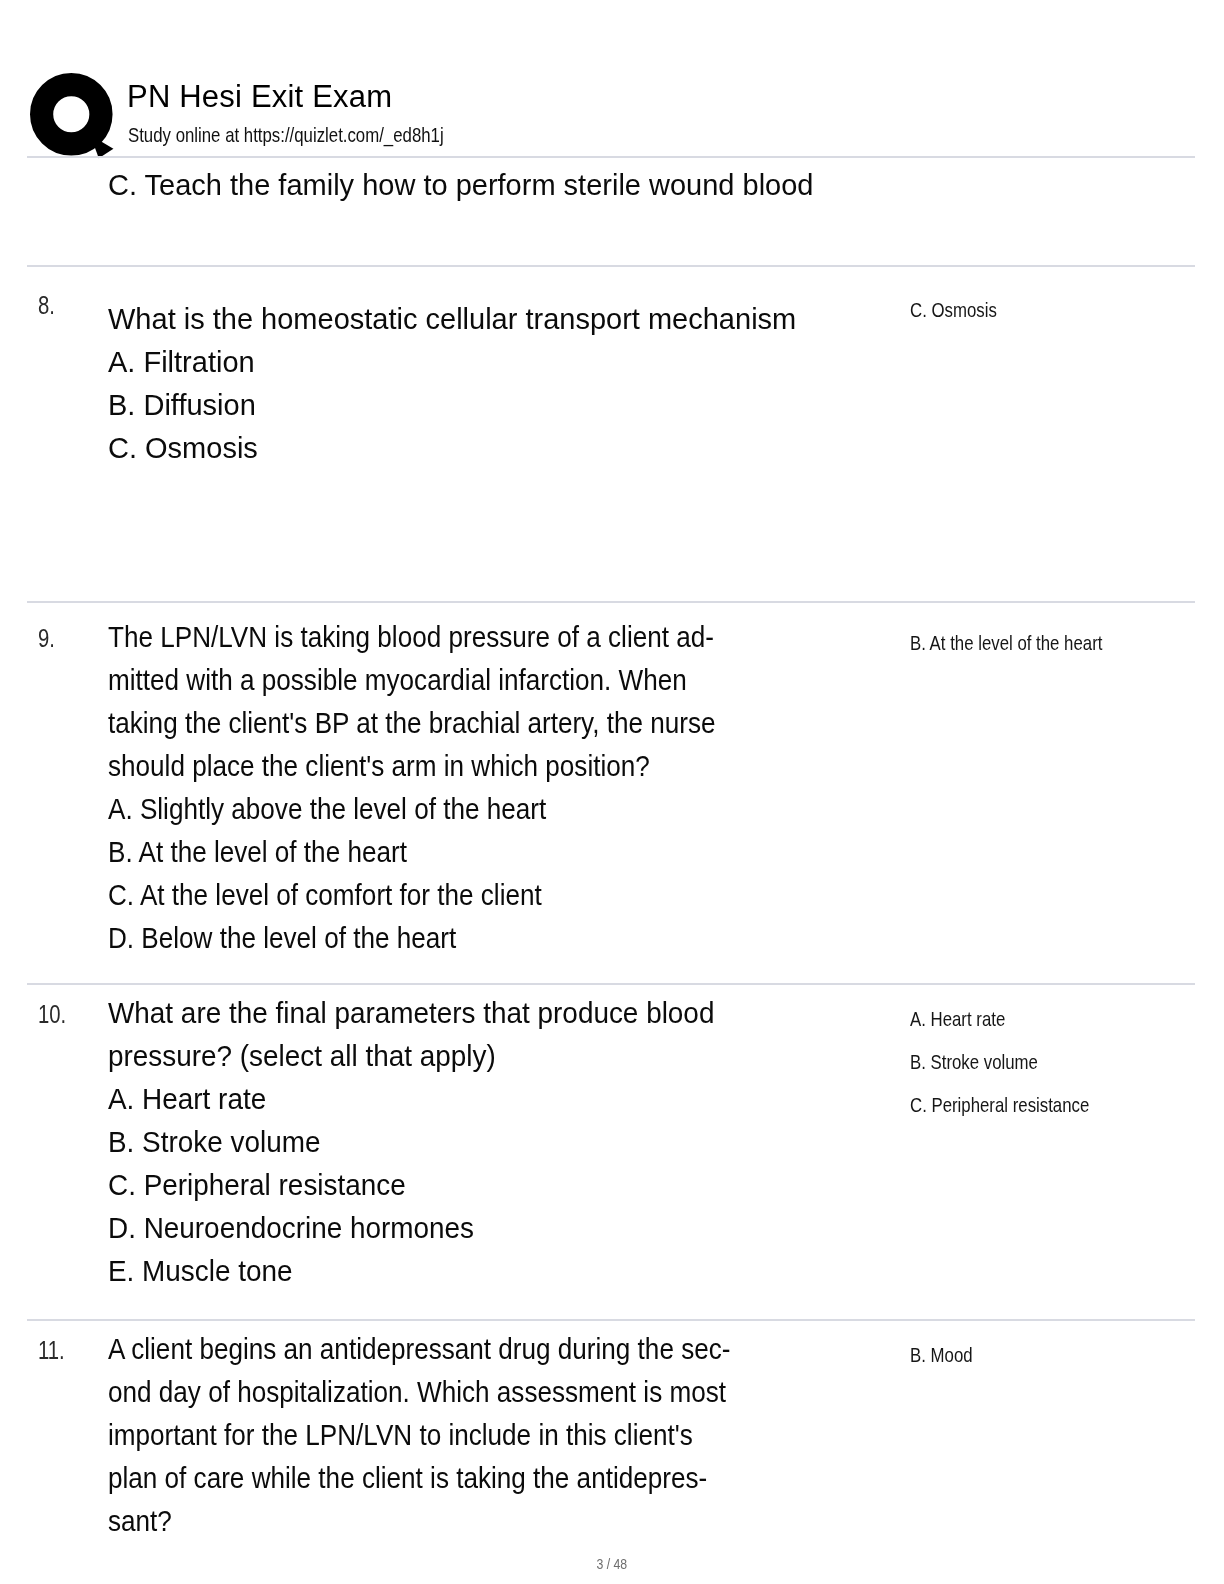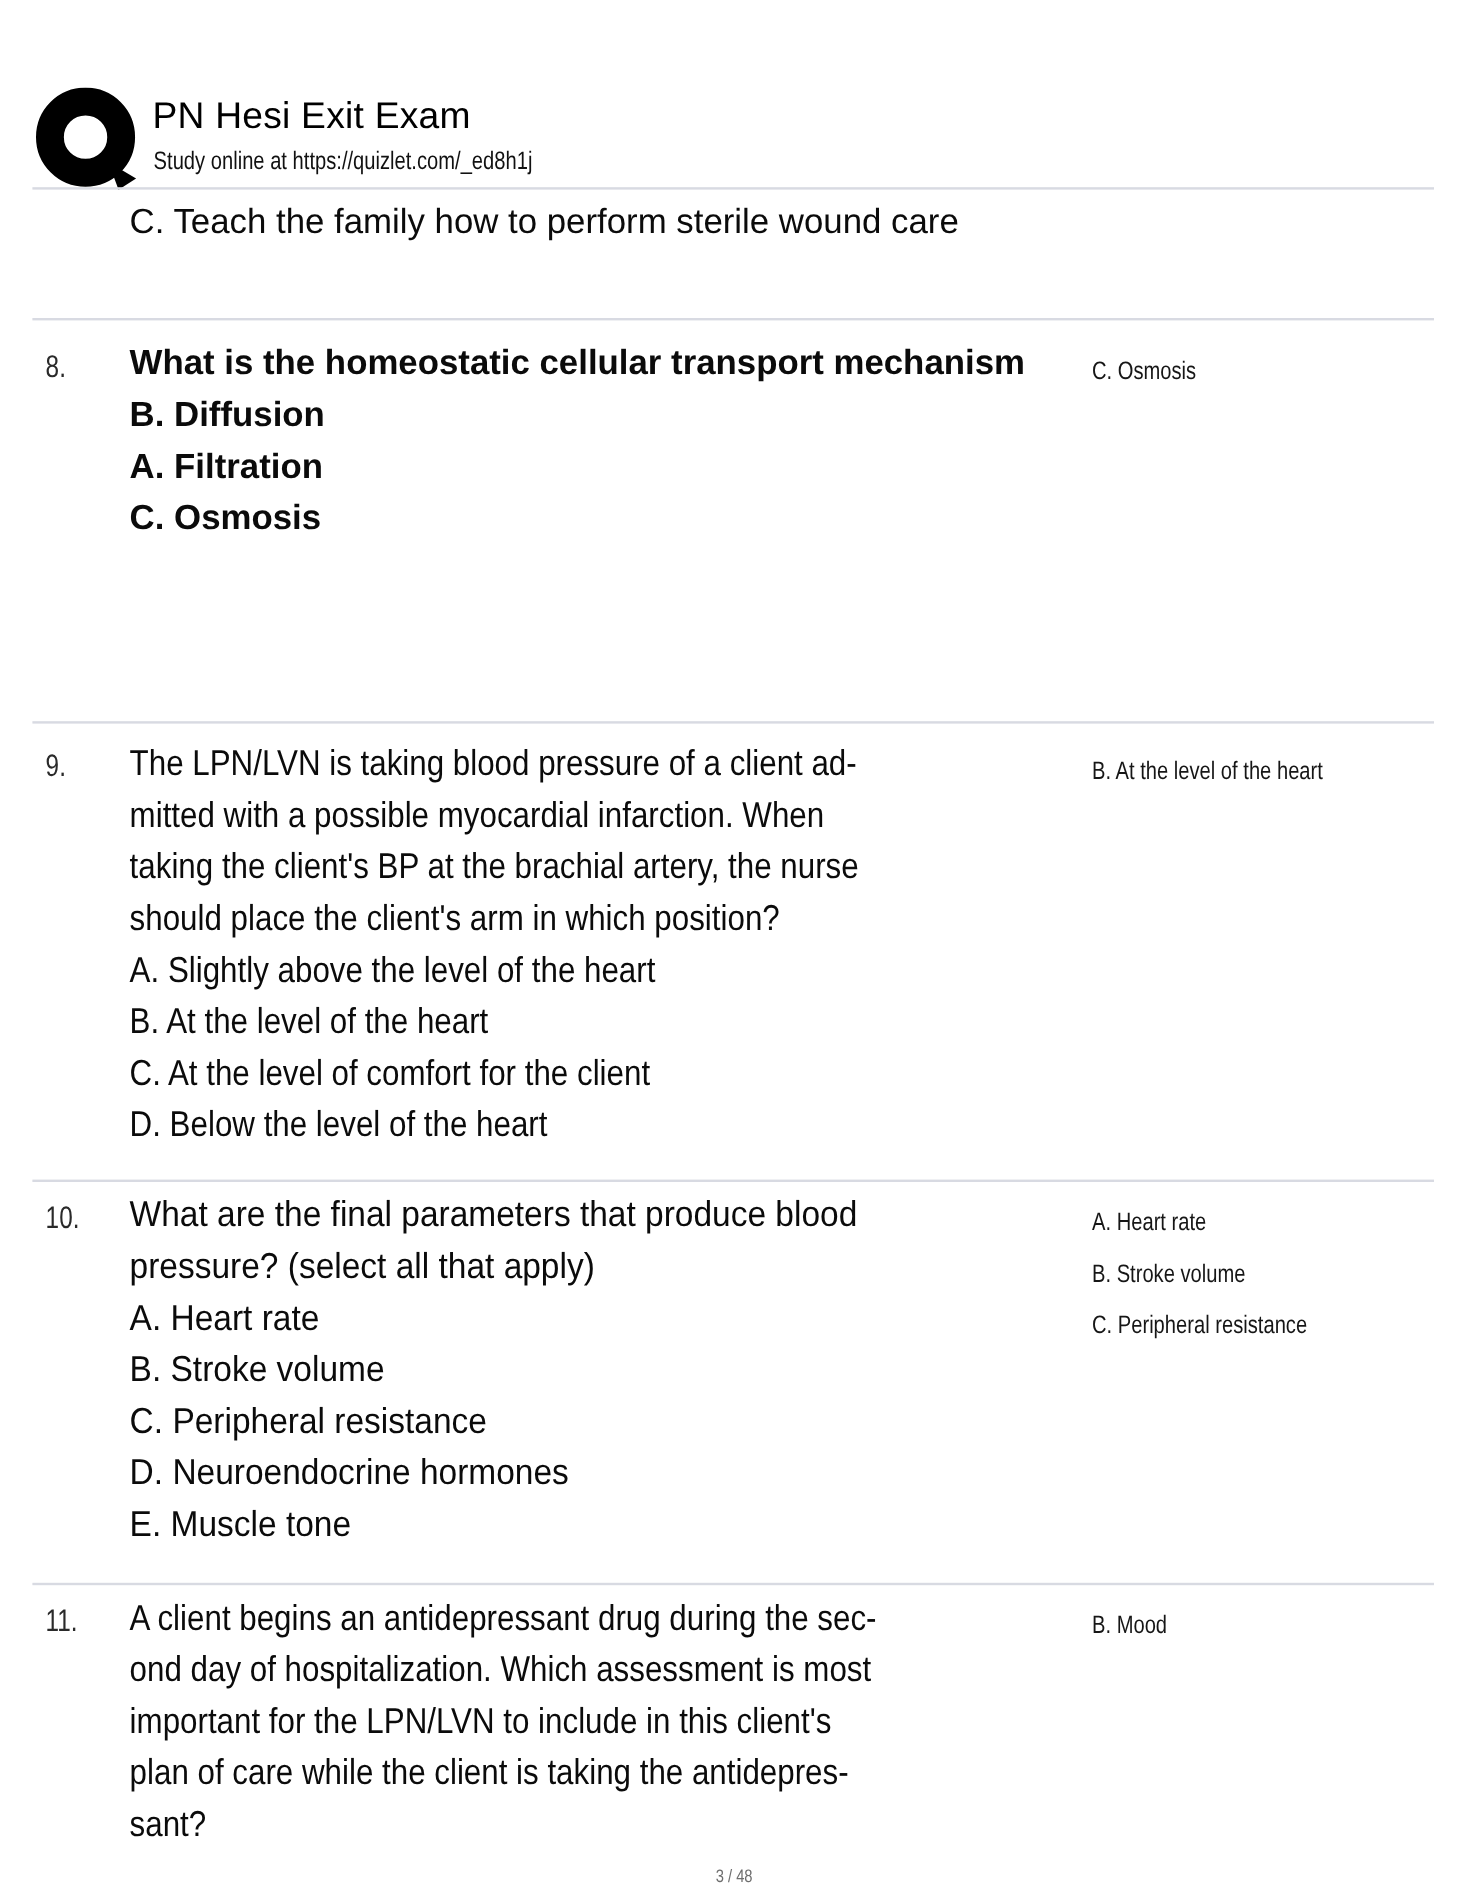--- a/index.html
+++ b/index.html
@@ -46,21 +46,21 @@
   .cond{font-size:30px;transform:scaleX(0.87);}
   .semi{font-size:30px;transform:scaleX(0.93);}
   .answer{
     position:absolute;left:910px;
     font-size:21px;line-height:43px;color:#161616;
     transform:scaleX(0.80);transform-origin:0 0;
   }
   .answer .line{white-space:nowrap;}
 
   .rowA-text{top:121px;}
-  .rowB-num{top:247px;}  .rowB-text{top:239px;font-weight:bold;}  .rowB-ans{top:245px;}
+  .rowB-num{top:247px;}  .rowB-text{top:255px;}  .rowB-ans{top:245px;}
   .rowC-num{top:580px;}  .rowC-text{top:572px;}  .rowC-ans{top:578px;}
   .rowD-num{top:956px;}  .rowD-text{top:948px;}  .rowD-ans{top:954px;}
   .rowE-num{top:1292px;} .rowE-text{top:1284px;} .rowE-ans{top:1290px;}
 
   
   .footer{
     position:absolute;left:0;top:1512px;width:100%;
     text-align:center;font-size:15px;color:#6e6e6e;
   }
   .footer span{display:inline-block;transform:scaleX(0.82);}
@@ -79,28 +79,28 @@
   <div class="title">PN Hesi Exit Exam</div>
   <div class="subtitle">Study online at https://quizlet.com/_ed8h1j</div>
 
   <div class="divider d1"></div>
   <div class="divider d2"></div>
   <div class="divider d3"></div>
   <div class="divider d4"></div>
   <div class="divider d5"></div>
 
   <div class="qtext rowA-text">
-      <div class="line">C. Teach the family how to perform sterile wound care</div>
+      <div class="line">C. Teach the family how to perform sterile wound blood</div>
     </div>
 
   <div class="qnum rowB-num">8.</div>
   <div class="qtext rowB-text">
       <div class="line">What is the homeostatic cellular transport mechanism</div>
+      <div class="line">A. Filtration</div>
       <div class="line">B. Diffusion</div>
-      <div class="line">A. Filtration</div>
       <div class="line">C. Osmosis</div>
     </div>
   <div class="answer rowB-ans">
       <div class="line">C. Osmosis</div>
     </div>
 
   <div class="qnum rowC-num">9.</div>
   <div class="qtext cond rowC-text">
       <div class="line">The LPN/LVN is taking blood pressure of a client ad-</div>
       <div class="line">mitted with a possible myocardial infarction. When</div>

